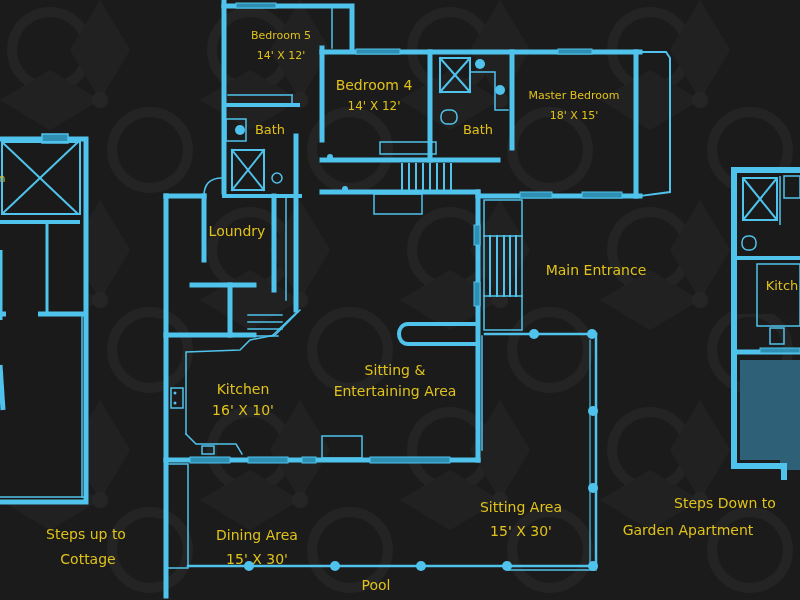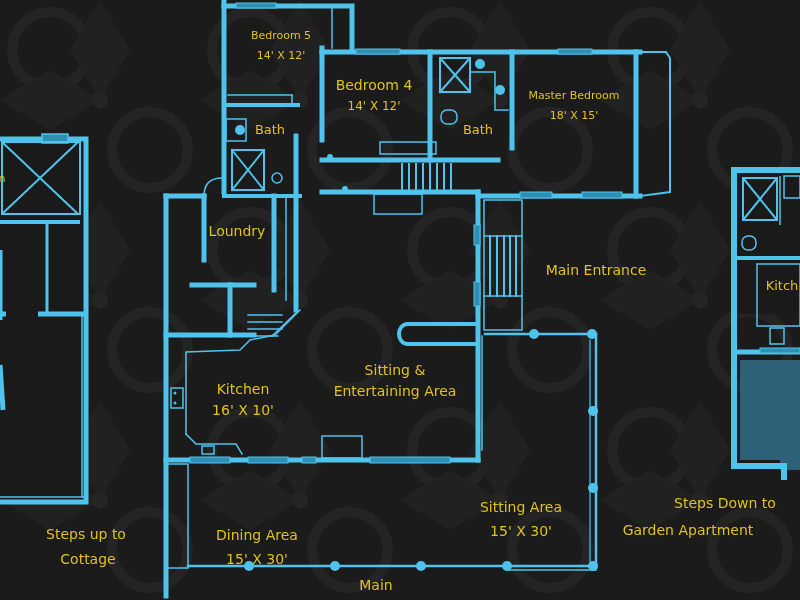--- a/index.html
+++ b/index.html
@@ -252,21 +252,21 @@
     <span>Dining Area</span>
     <span class="dim" style="margin-top:7px;">15' X 30'</span>
   </div>
 
   <div class="label" style="left:521px; top:499px;">
     <span>Sitting Area</span>
     <span class="dim" style="margin-top:7px;">15' X 30'</span>
   </div>
 
   <div class="label" style="left:596px; top:262px;">Main Entrance</div>
-  <div class="label" style="left:376px; top:577px;">Main</div>
+  <div class="label" style="left:376px; top:577px;">Pool</div>
   <div class="label" style="left:86px; top:526px;">Steps up to</div>
   <div class="label" style="left:88px; top:551px;text-align:center;">Cottage</div>
   <div class="label" style="left:686px; top:495px;margin-left:39px;">Steps Down to</div>
   <div class="label" style="left:688px; top:522px;">Garden Apartment</div>
   <div class="label small" style="left:2px; top:172px;">n</div>
   <div class="label" style="left:782px; top:278px; font-size:13px;">Kitch</div>
 
 </div>
 
 </body></html>

